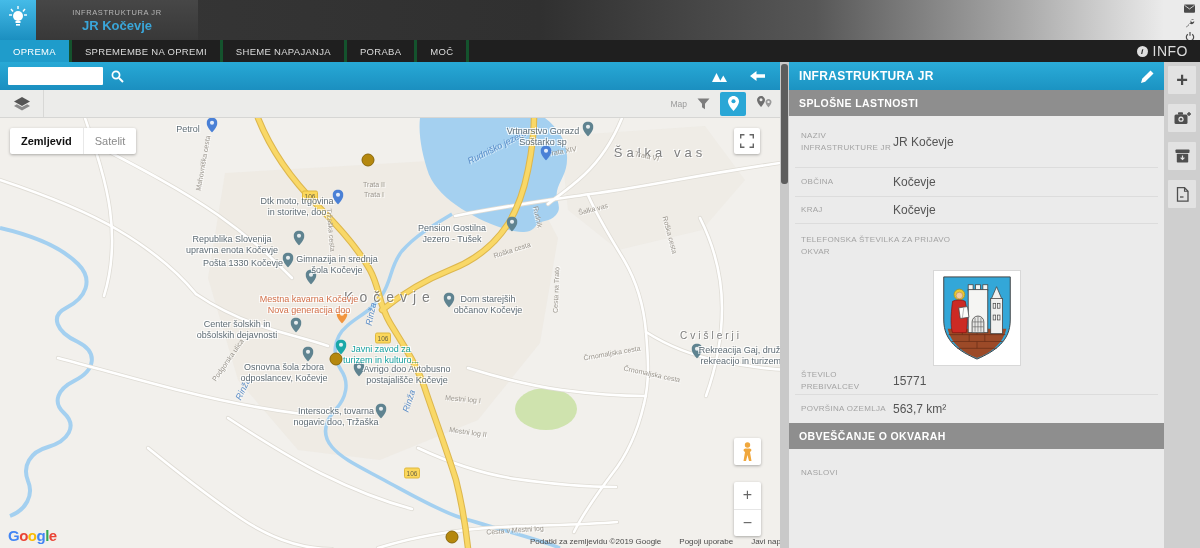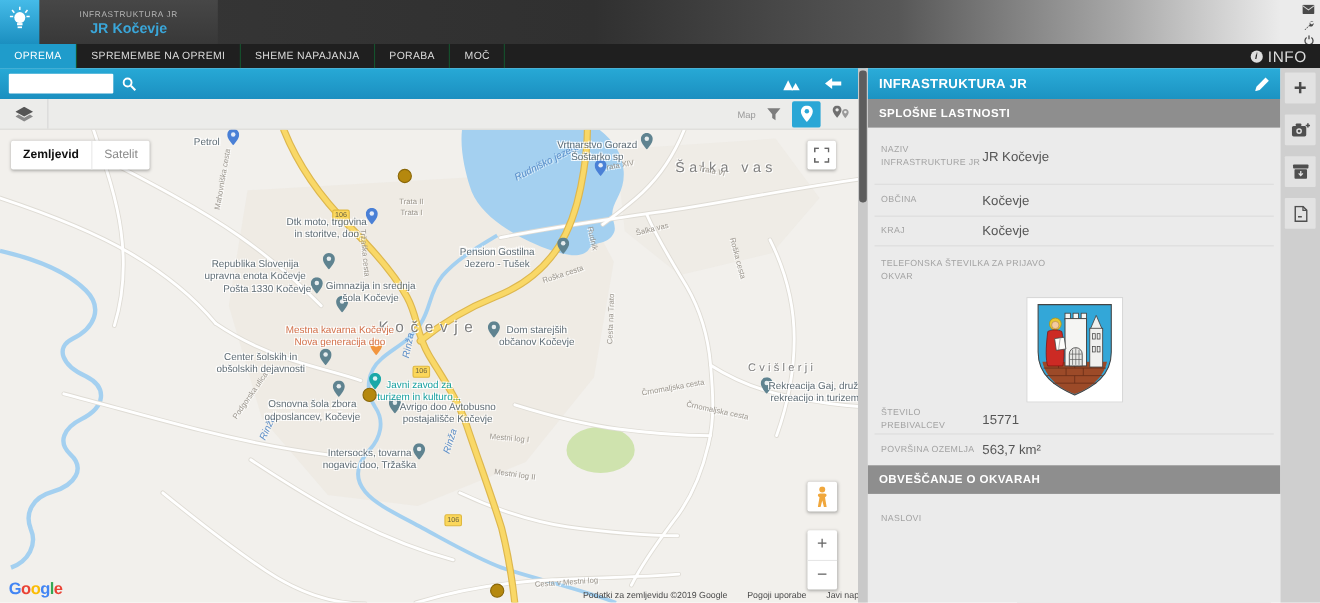--- a/index.html
+++ b/index.html
@@ -19,21 +19,21 @@
   #corner-icons { right:4px; top:3px; display:flex; flex-direction:column; gap:3px; align-items:center; }
   .corner-ic { width:13px; height:11px; display:flex; align-items:center; justify-content:center; cursor:pointer; }
 
   
   #nav-bar { left:0; top:40px; width:1200px; height:22px; background:#1f1f1f; display:flex; align-items:stretch; }
   #kataster { width:198px; background:linear-gradient(#3f3f3f,#272727); border-right:1px solid #111;
     display:flex; align-items:center; padding:0 8px; gap:7px; cursor:pointer; }
   #kataster .lbl { color:#e8e8e8; font-size:10px; letter-spacing:.5px; flex:1; }
   #kataster .caret { color:#b5b5b5; font-size:6px; margin-right:4px; }
   .tab { display:flex; align-items:center; padding:0 13px; font-size:9.5px; letter-spacing:.3px; color:#dcdcdc;
-    border-right:1px solid #14532d; cursor:pointer; }
+    border-right:3px solid #14532d; cursor:pointer; }
   .tab.active { background:#1f9ccb; color:#fff; }
   #info-btn { margin-left:auto; display:flex; align-items:center; gap:5px; padding:0 12px; cursor:pointer; }
   #info-circle { width:11px; height:11px; border-radius:50%; background:#dedede; color:#222; font-size:8px;
     font-weight:bold; font-style:italic; display:flex; align-items:center; justify-content:center; }
   #info-btn .lbl { color:#dcdcdc; font-size:14px; letter-spacing:.5px; }
 
   
   #search-bar { left:0; top:62px; width:787px; height:28px; background:linear-gradient(#27a9d6,#1b8fc0);
     display:flex; align-items:center; }
   #search-input { margin-left:8px; width:95px; height:18px; border:none; border-radius:1px; background:#fff;

